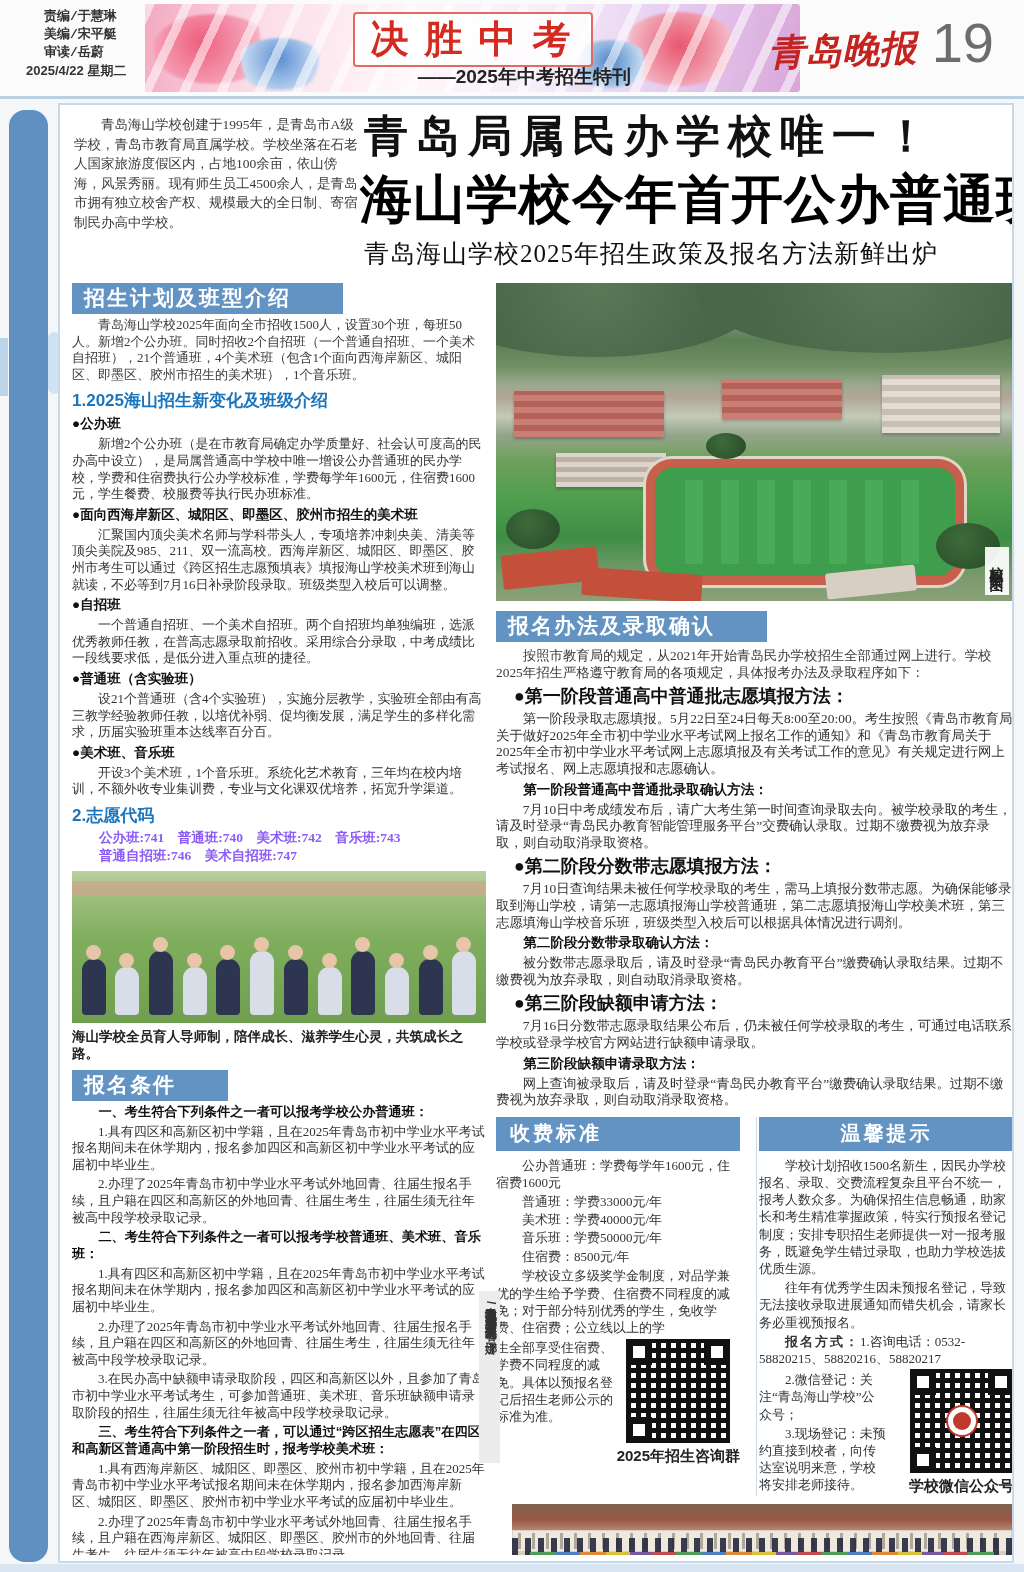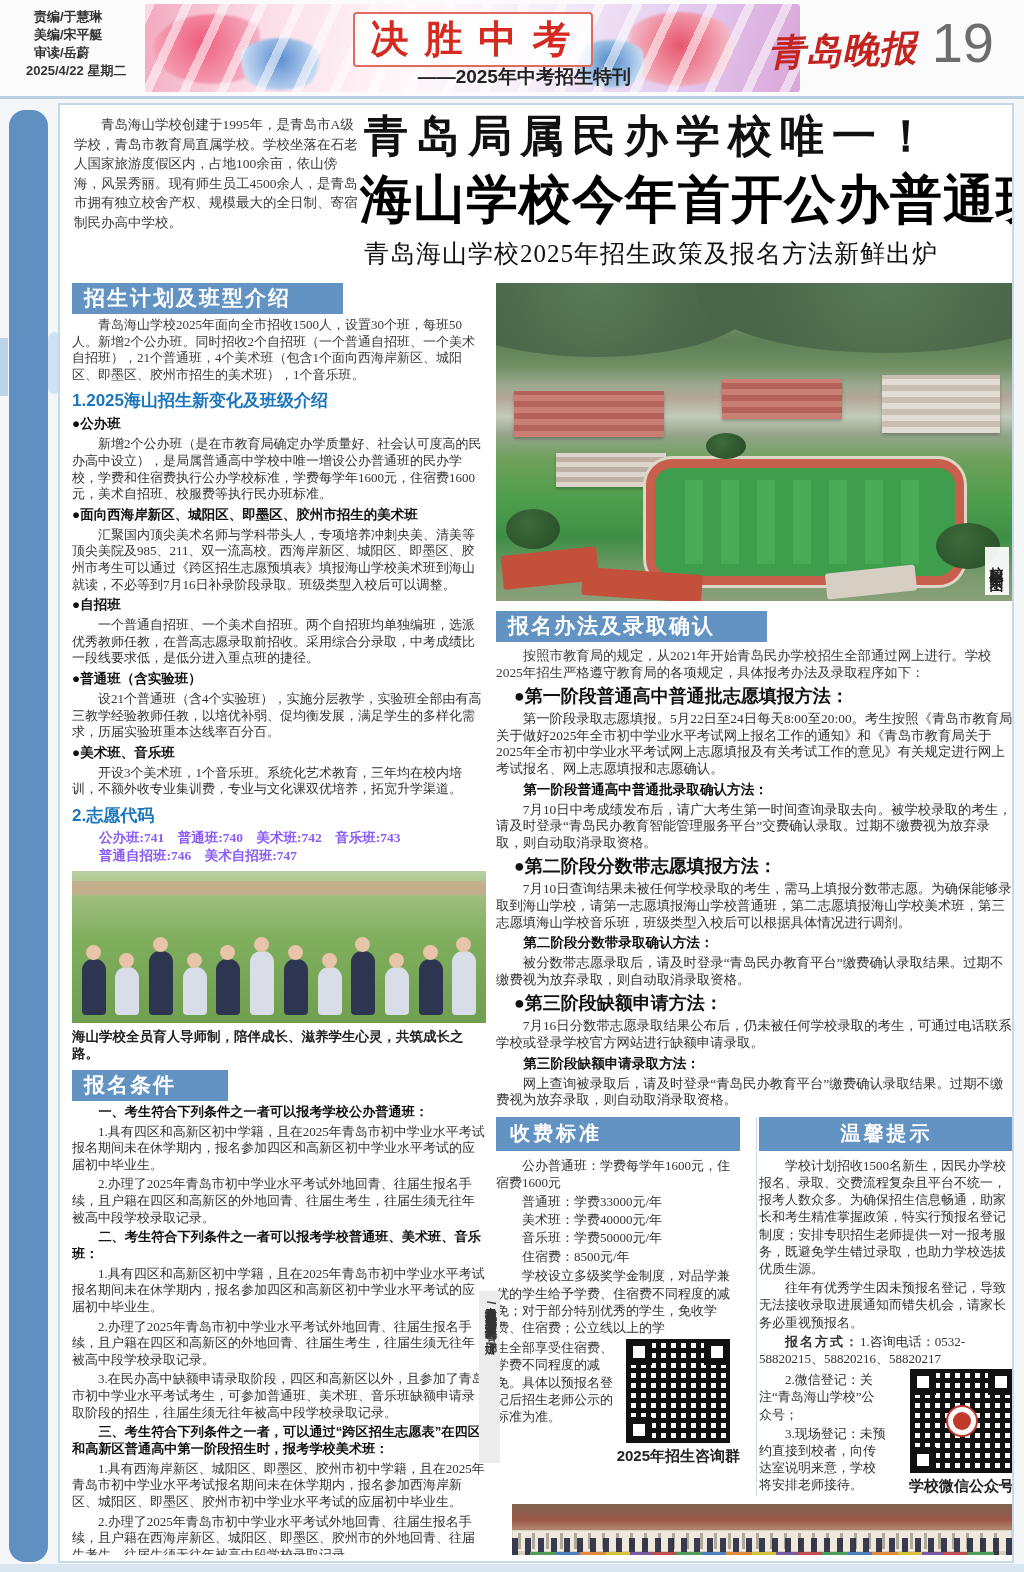--- a/index.html
+++ b/index.html
@@ -1,21 +1,21 @@
 <!DOCTYPE html>
 <html><head>
 <meta charset="utf-8">
 <style>
   html,body{margin:0;padding:0;}
   body{background:#e9edf0;font-family:"Liberation Serif",serif;color:#222;}
   .page{position:relative;width:1024px;height:1572px;background:#f4f6f7;overflow:hidden;margin:0 auto;}
 
   
   .masthead-area{position:absolute;left:0;top:0;width:1024px;height:96px;background:#fbfbfb;}
-  .credits{position:absolute;left:34px;top:8px;font-family:Liberation Sans, sans-serif;font-size:13px;font-weight:bold;color:#333;line-height:18px;}
+  .credits{position:absolute;left:44px;top:8px;font-family:Liberation Mono, monospace;font-size:13px;font-weight:bold;color:#333;line-height:18px;}
   .pub-date{position:absolute;left:26px;top:62px;font-family:"Liberation Sans",sans-serif;font-size:13px;font-weight:bold;color:#333;}
   .banner{position:absolute;left:145px;top:4px;width:655px;height:88px;border-radius:3px;overflow:hidden;
     background:linear-gradient(100deg,#f3a9c0 0%,#fbdde8 18%,#fff7fa 40%,#f6eef9 60%,#e3c8ee 82%,#d9a6d8 100%);}
   .banner::after{content:"";position:absolute;inset:0;background:repeating-linear-gradient(115deg,rgba(255,255,255,.55) 0 9px,rgba(255,255,255,0) 9px 34px);}
   .runner-blob{position:absolute;border-radius:50%;filter:blur(1px);}
   .rb1{left:8px;top:10px;width:120px;height:70px;background:radial-gradient(circle at 40% 40%,#ef5f7e,#f6b0c4 70%,transparent 72%);}
   .rb2{left:90px;top:34px;width:90px;height:52px;background:radial-gradient(circle at 50% 40%,#5b8fd4,#cadcf2 70%,transparent 72%);}
   .rb3{right:60px;top:8px;width:120px;height:74px;background:radial-gradient(circle at 50% 45%,#e8566e,#f4b9c7 70%,transparent 72%);}
   .rb4{right:150px;top:36px;width:80px;height:48px;background:radial-gradient(circle at 50% 45%,#4f87c8,#c9def4 70%,transparent 72%);}
   .banner-title{position:absolute;left:50%;top:8px;transform:translateX(-50%);z-index:3;
@@ -170,21 +170,21 @@
     <div class="kicker">青岛局属民办学校唯一！</div>
     <div class="headline">海山学校今年首开公办普通班</div>
     <div class="deck">青岛海山学校2025年招生政策及报名方法新鲜出炉</div>
 
     <div class="col-left">
       <div class="sec-bar">招生计划及班型介绍</div>
       <p class="body-p kai">青岛海山学校2025年面向全市招收1500人，设置30个班，每班50人。新增2个公办班。同时招收2个自招班（一个普通自招班、一个美术自招班），21个普通班，4个美术班（包含1个面向西海岸新区、城阳区、即墨区、胶州市招生的美术班），1个音乐班。</p>
       <div class="subhead">1.2025海山招生新变化及班级介绍</div>
 
       <div class="bullet-t">●公办班</div>
-      <p class="body-p">新增2个公办班（是在市教育局确定办学质量好、社会认可度高的民办高中设立），是局属普通高中学校中唯一增设公办普通班的民办学校，学费和住宿费执行公办学校标准，学费每学年1600元，住宿费1600元，美术自招班、校服费等执行民办班标准。</p>
+      <p class="body-p">新增2个公办班（是在市教育局确定办学质量好、社会认可度高的民办高中设立），是局属普通高中学校中唯一增设公办普通班的民办学校，学费和住宿费执行公办学校标准，学费每学年1600元，住宿费1600元，学生餐费、校服费等执行民办班标准。</p>
       <div class="bullet-t">●面向西海岸新区、城阳区、即墨区、胶州市招生的美术班</div>
       <p class="body-p">汇聚国内顶尖美术名师与学科带头人，专项培养冲刺央美、清美等顶尖美院及985、211、双一流高校。西海岸新区、城阳区、即墨区、胶州市考生可以通过《跨区招生志愿预填表》填报海山学校美术班到海山就读，不必等到7月16日补录阶段录取。班级类型入校后可以调整。</p>
       <div class="bullet-t">●自招班</div>
       <p class="body-p">一个普通自招班、一个美术自招班。两个自招班均单独编班，选派优秀教师任教，在普高志愿录取前招收。采用综合分录取，中考成绩比一段线要求低，是低分进入重点班的捷径。</p>
       <div class="bullet-t">●普通班（含实验班）</div>
       <p class="body-p">设21个普通班（含4个实验班），实施分层教学，实验班全部由有高三教学经验教师任教，以培优补弱、促均衡发展，满足学生的多样化需求，历届实验班重本达线率百分百。</p>
       <div class="bullet-t">●美术班、音乐班</div>
       <p class="body-p">开设3个美术班，1个音乐班。系统化艺术教育，三年均在校内培训，不额外收专业集训费，专业与文化课双优培养，拓宽升学渠道。</p>
 
       <div class="subhead">2.志愿代码</div>

